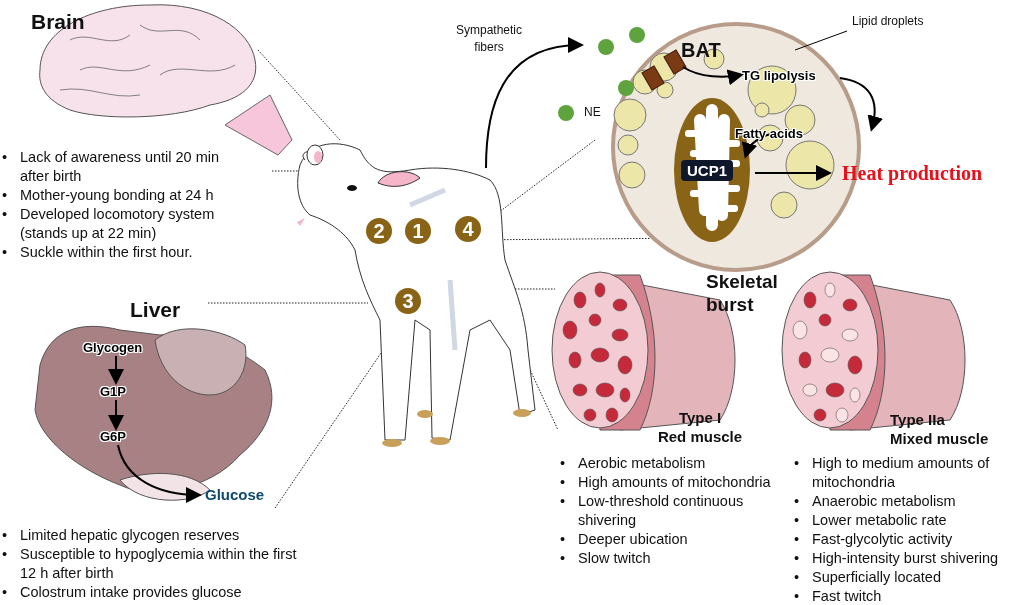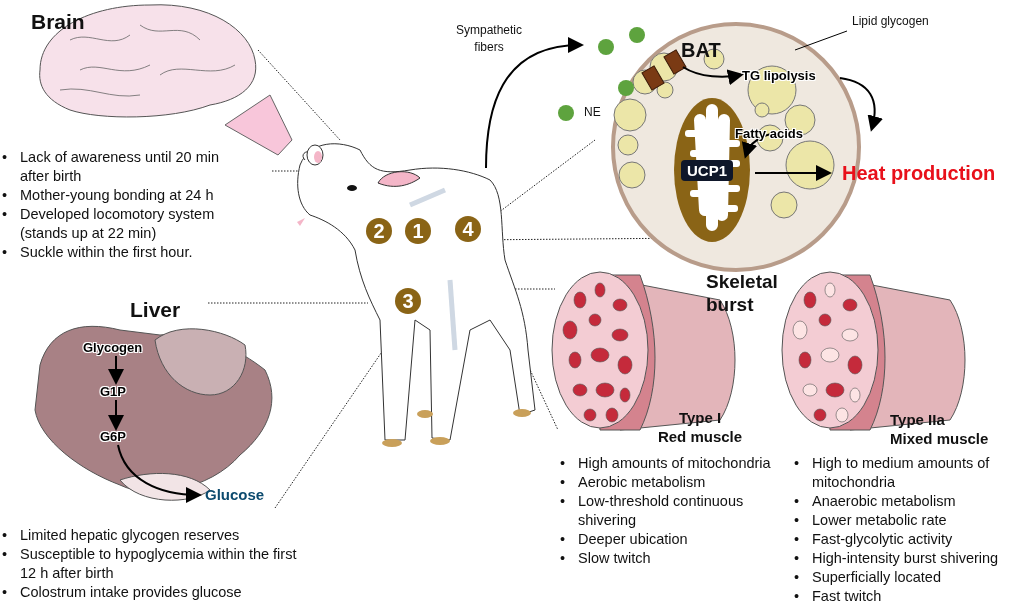--- a/index.html
+++ b/index.html
@@ -183,41 +183,41 @@
 <div class="abs glucose" style="left:205px;top:486px;">Glucose</div>
 <ul class="abs bul" style="left:0;top:526px;width:300px;">
   <li>Limited hepatic glycogen reserves</li>
   <li>Susceptible to hypoglycemia within the first 12 h after birth</li>
   <li>Colostrum intake provides glucose</li>
 </ul>
 
 <div class="abs lbl" style="left:444px;top:22px;text-align:center;width:90px;line-height:17px;">Sympathetic fibers</div>
 <div class="abs lbl" style="left:584px;top:105px;">NE</div>
 <div class="abs title" style="left:681px;top:11px;font-size:20px;margin-top:28px;">BAT</div>
-<div class="abs lbl" style="left:852px;top:14px;">Lipid glycogen</div>
+<div class="abs lbl" style="left:852px;top:14px;">Lipid droplets</div>
 <div class="abs outlined" style="left:742px;top:68px;">TG lipolysis</div>
 <div class="abs outlined" style="left:735px;top:126px;">Fatty acids</div>
 <div class="ucp" style="left:681px;top:160px;">UCP1</div>
-<div class="abs heat" style="left:842px;top:162px;">Heat production</div>
+<div class="abs heat" style="left:842px;top:162px;font-family:Liberation Serif, serif;">Heat production</div>
 
 <div class="abs title" style="left:706px;top:270px;text-align:left;width:106px;line-height:23px;font-size:19px;">
   <div>Skeletal</div>
   <div>burst</div>
 </div>
 <div class="abs blbl" style="left:640px;top:408px;text-align:center;width:120px;line-height:19px;font-size:15px;">
   <div>Type I</div>
   <div>Red muscle</div>
 </div>
 <div class="abs blbl" style="left:890px;top:410px;text-align:left;width:125px;line-height:19px;font-size:15px;">
   <div>Type IIa</div>
   <div>Mixed muscle</div>
 </div>
 <ul class="abs bul" style="left:558px;top:454px;width:225px;">
+  <li>Aerobic metabolism</li>
   <li>High amounts of mitochondria</li>
-  <li>Aerobic metabolism</li>
   <li>Low-threshold continuous shivering</li>
   <li>Deeper ubication</li>
   <li>Slow twitch</li>
 </ul>
 <ul class="abs bul" style="left:792px;top:454px;width:235px;">
   <li>High to medium amounts of mitochondria</li>
   <li>Anaerobic metabolism</li>
   <li>Lower metabolic rate</li>
   <li>Fast-glycolytic activity</li>
   <li>High-intensity burst shivering</li>

